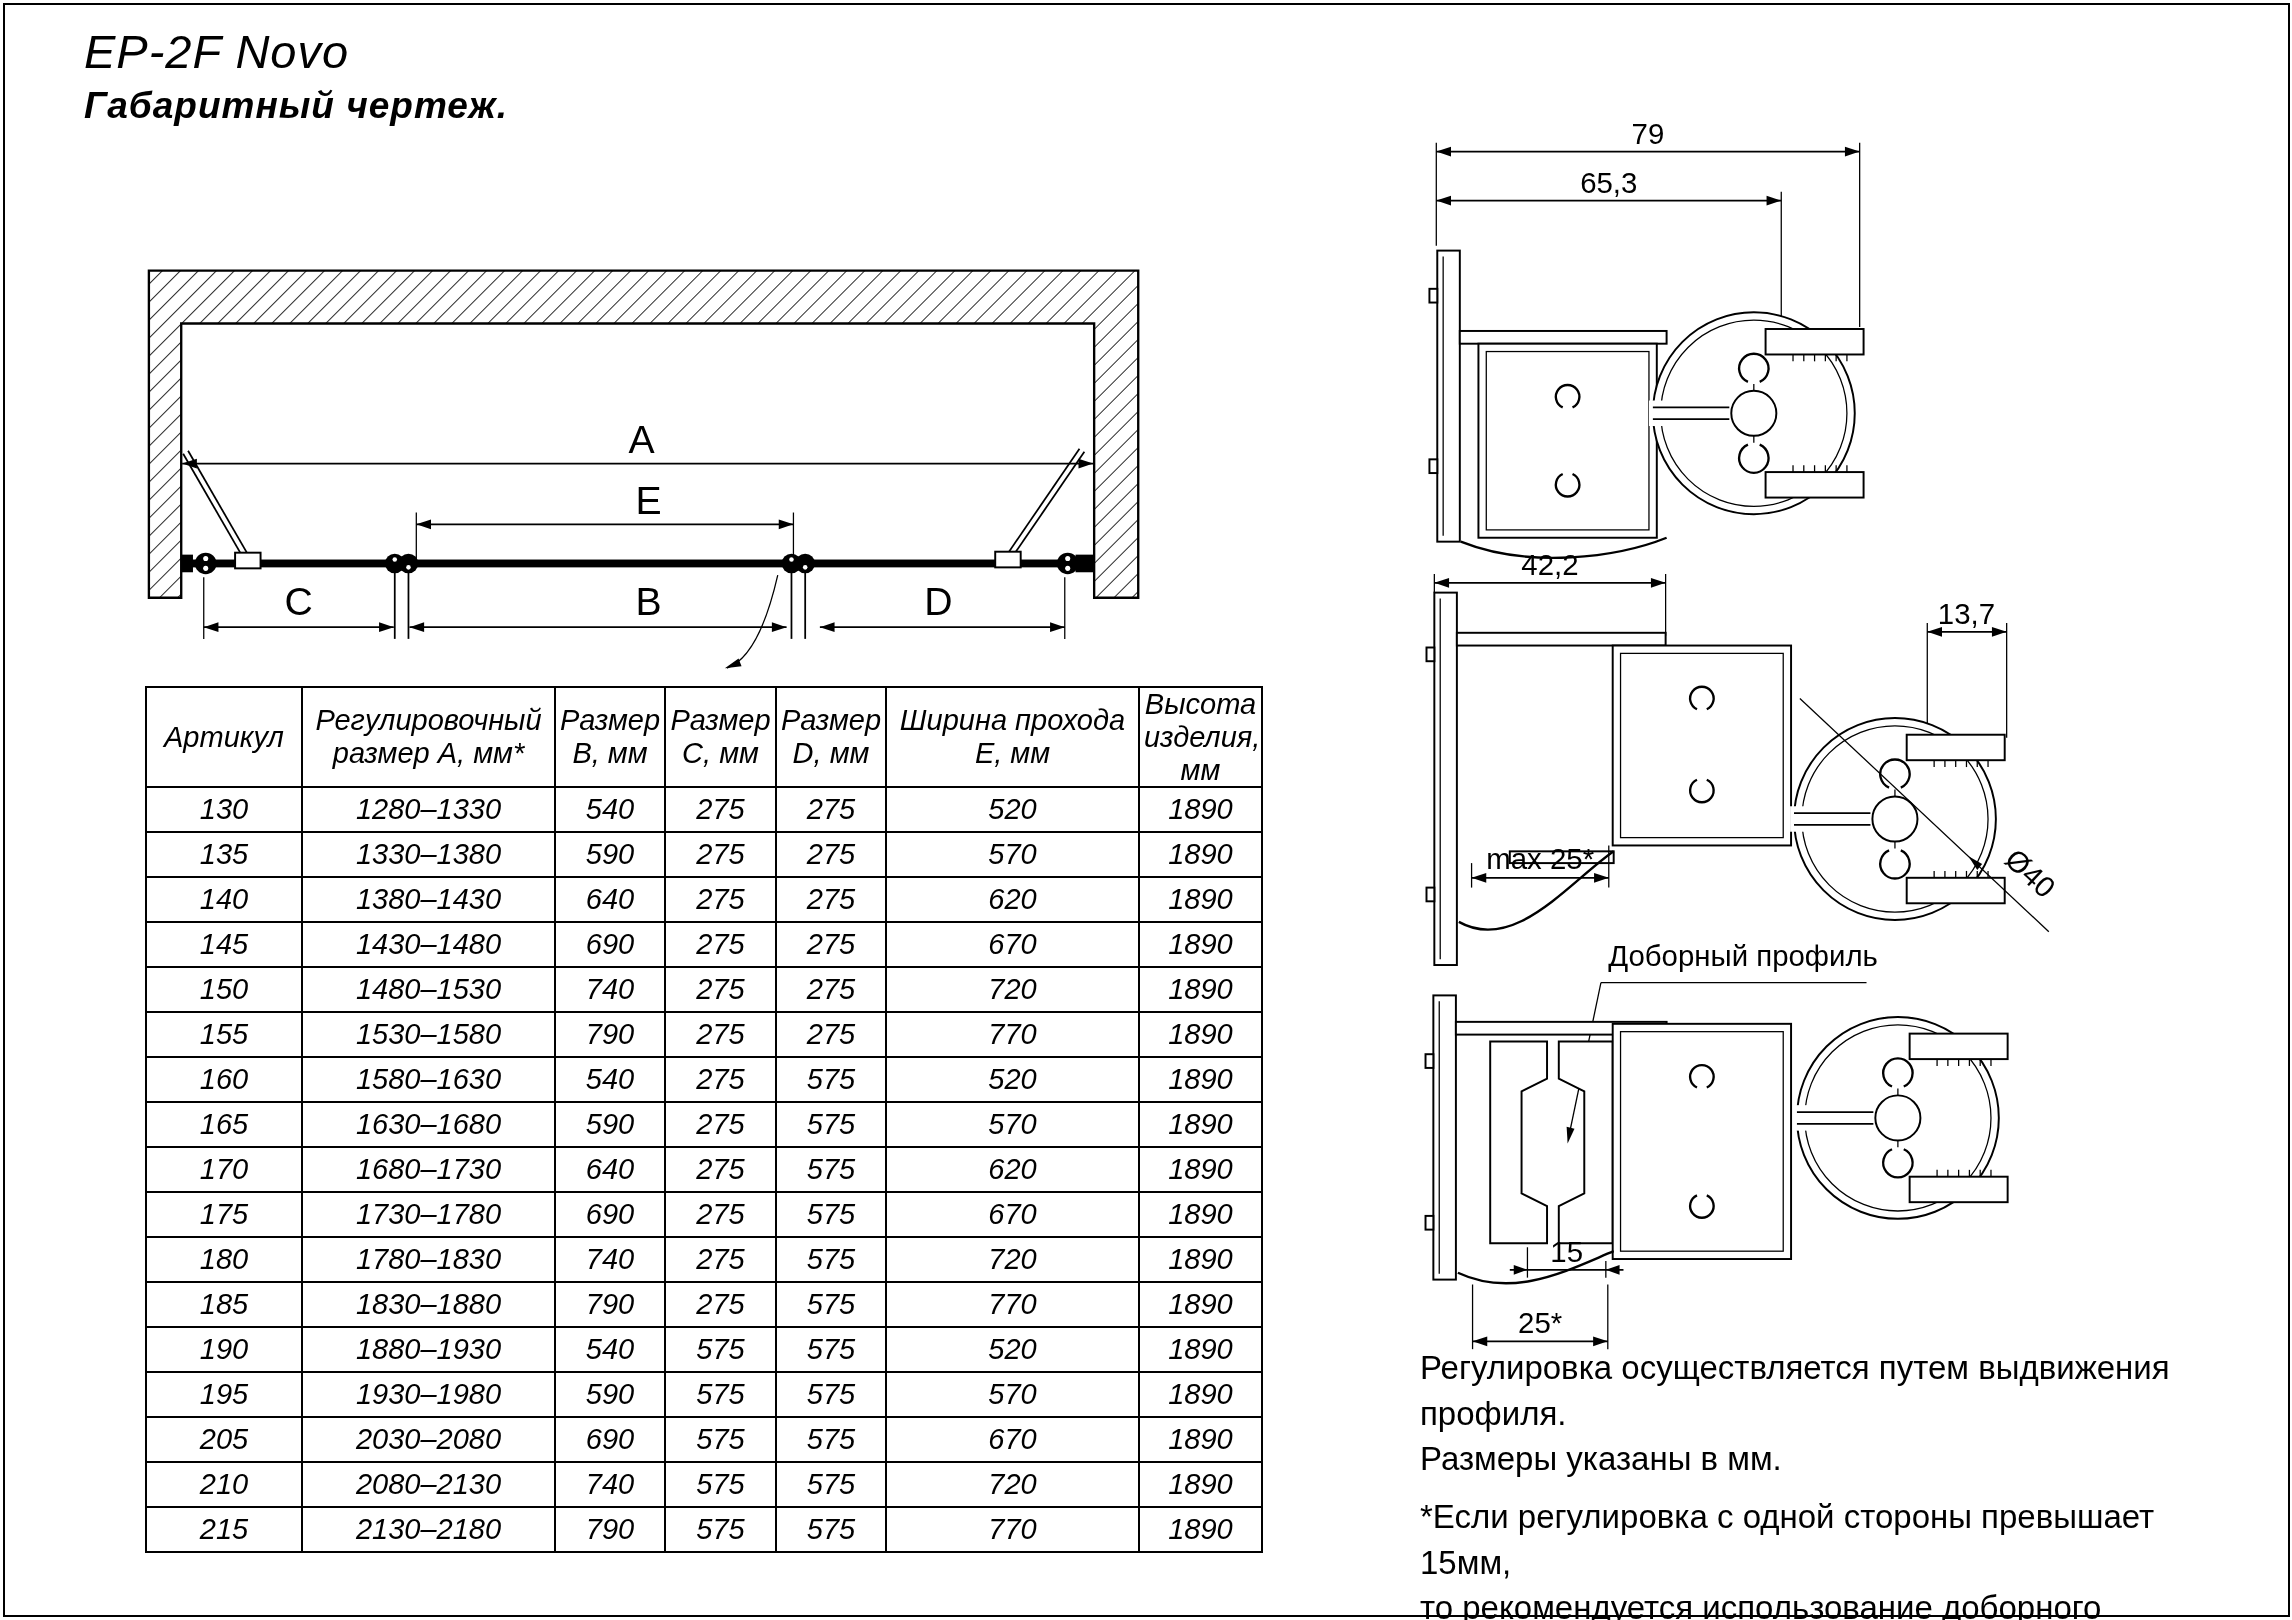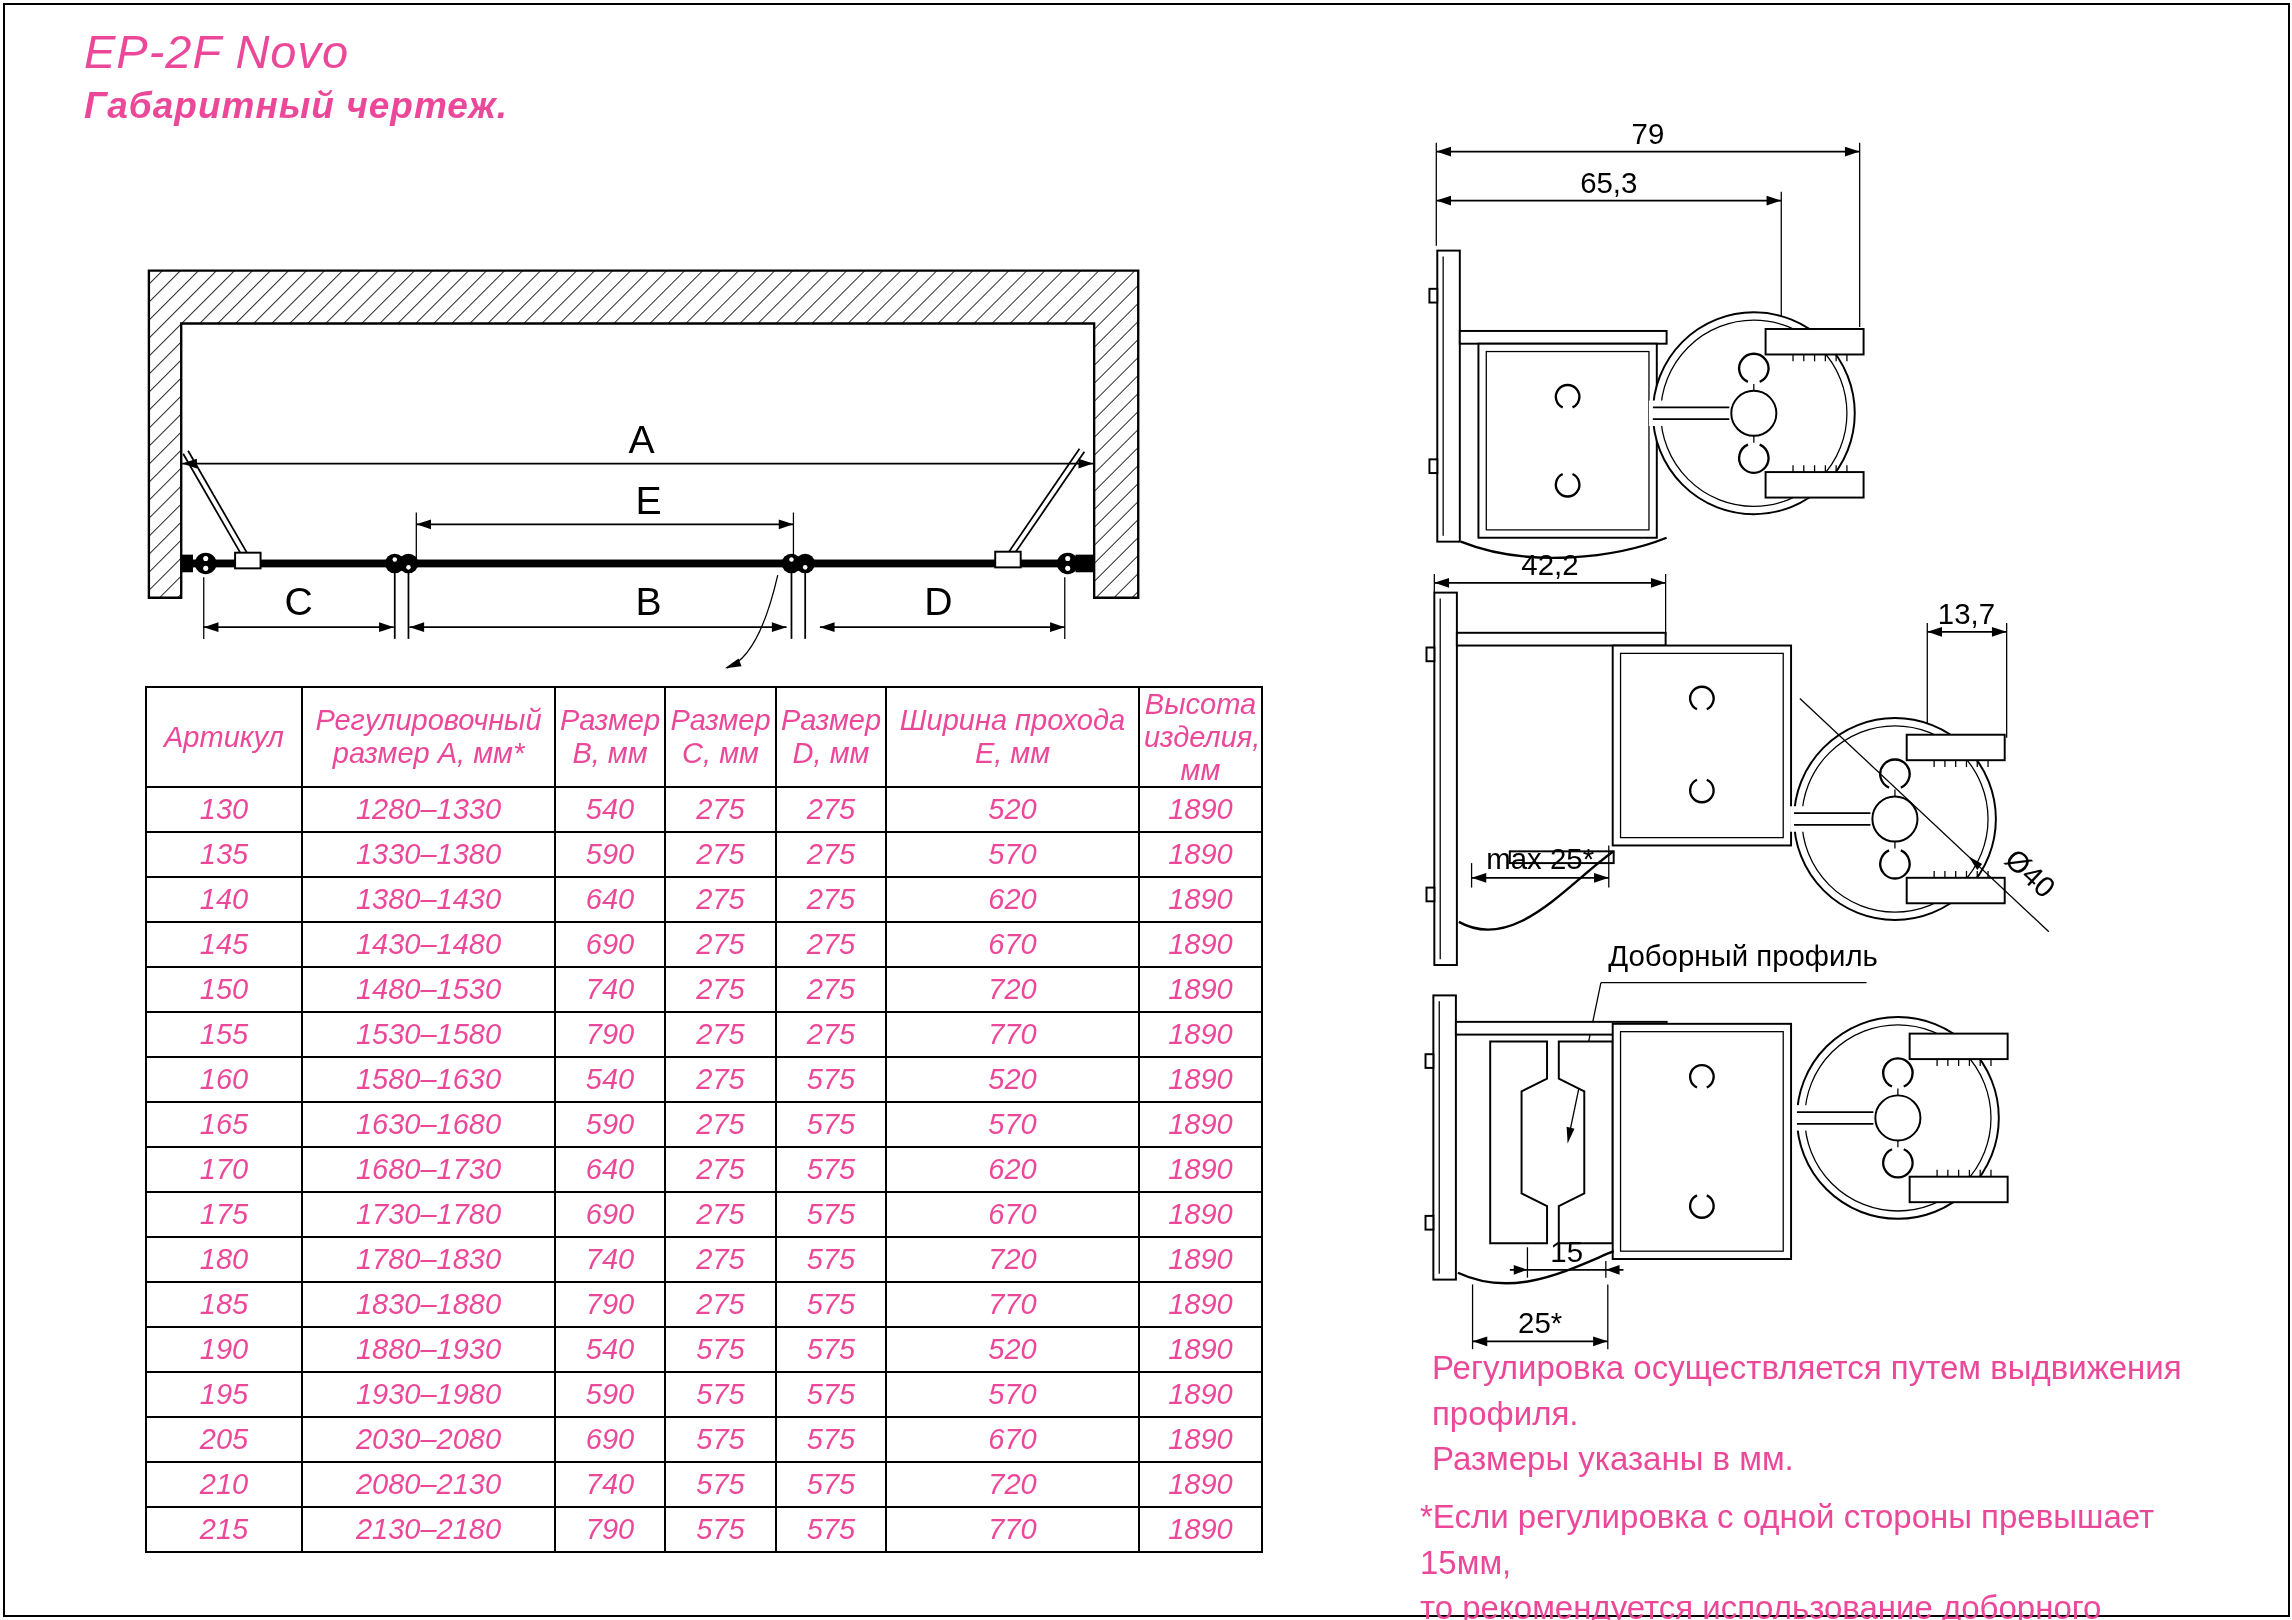--- a/index.html
+++ b/index.html
@@ -1,22 +1,22 @@
 <!DOCTYPE html>
 <html><head>
 <meta charset="utf-8">
 <style>
   html,body{margin:0;padding:0;background:#e8e8e8;}
-  .page{position:relative;width:2293px;height:1620px;background:#fff;font-family:"Liberation Sans",sans-serif;color:#ec4899;overflow:hidden;}
+  .page{position:relative;width:2293px;height:1620px;background:#fff;font-family:"Liberation Sans",sans-serif;color:#000000;overflow:hidden;}
   .frame{position:absolute;left:2.9px;top:2.9px;right:2.9px;bottom:2.9px;border:2px solid #000;pointer-events:none;}
   .titleblock{position:absolute;left:84px;top:23.5px;font-style:italic;font-family:"Liberation Sans",sans-serif;}
   .title{font-size:47px;line-height:1.2;letter-spacing:1px;}
   .subtitle{font-size:37px;line-height:1.42;letter-spacing:1px;font-weight:bold;}
   .notes{position:absolute;left:1420px;width:814px;font-size:33px;line-height:1.38;}
-  .notes-a{top:1345px;margin-left:12px;}
+  .notes-a{top:1345px;}
   .notes-b{top:1494px;}
   table.spec{position:absolute;left:145px;top:686px;width:1114px;border-collapse:collapse;table-layout:fixed;
              font-style:italic;font-size:29px;text-align:center;}
   table.spec{border:2.9px solid #000;}
   table.spec th,table.spec td{border:2px solid #000;font-weight:normal;padding:0 3.9px;}
   table.spec th{height:86px;line-height:1.13;border-bottom:2.9px solid #000;}
   table.spec td{height:43px;}
   svg{position:absolute;}
   svg text{font-family:"Liberation Sans",sans-serif;fill:#000;}
   .dim-letter{font-size:40px;}

